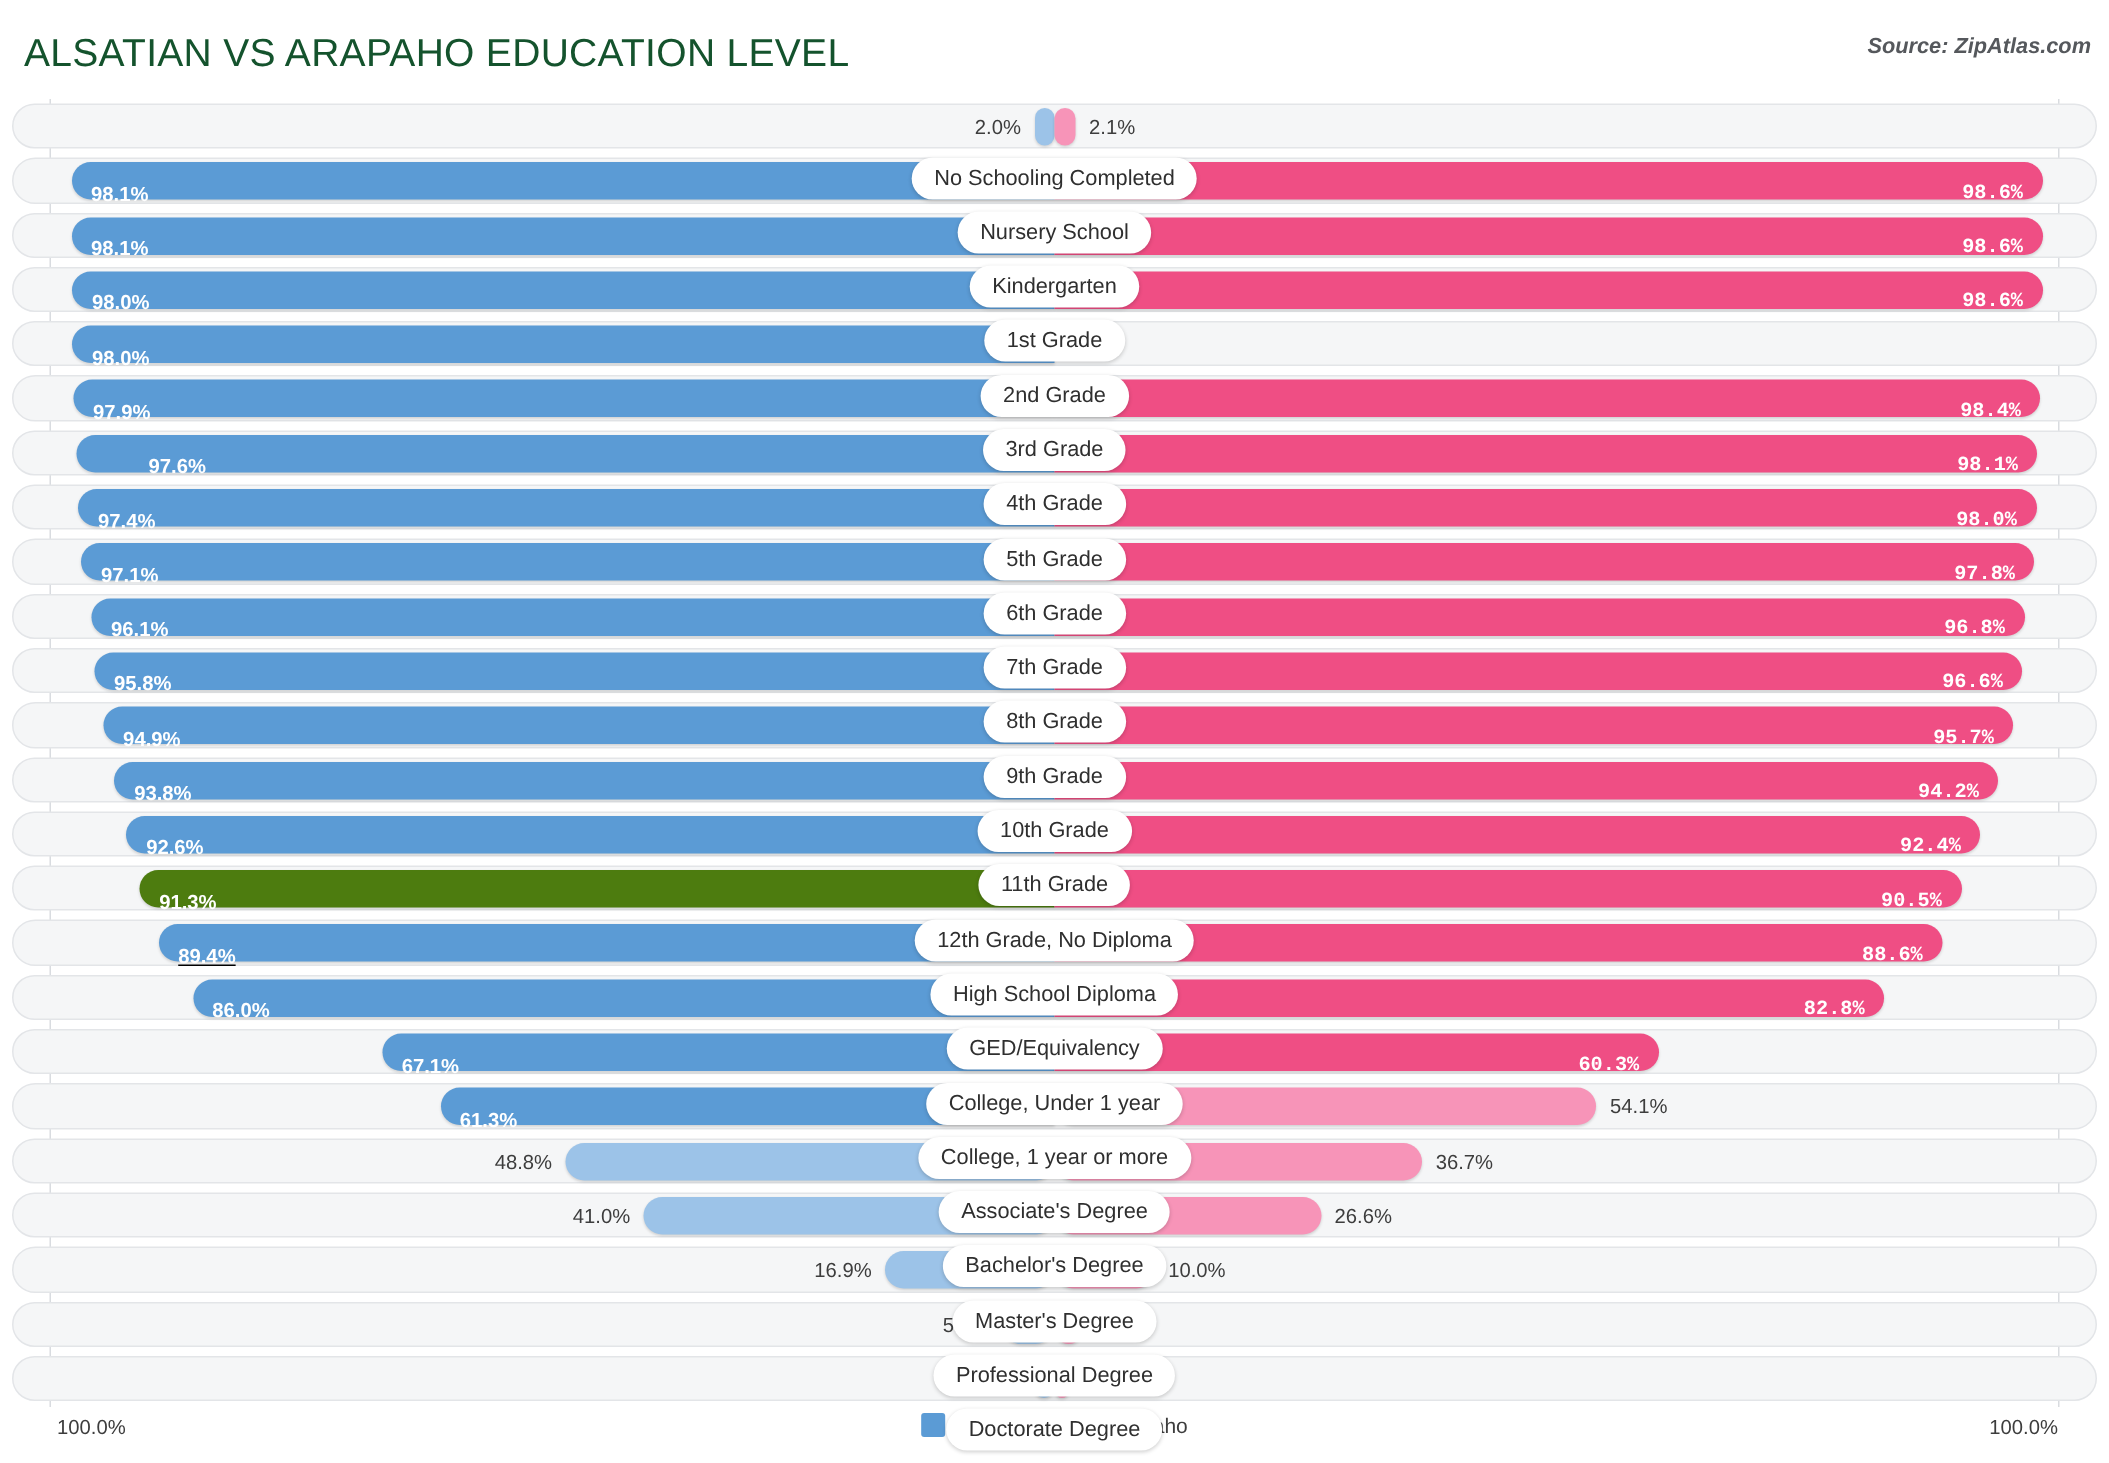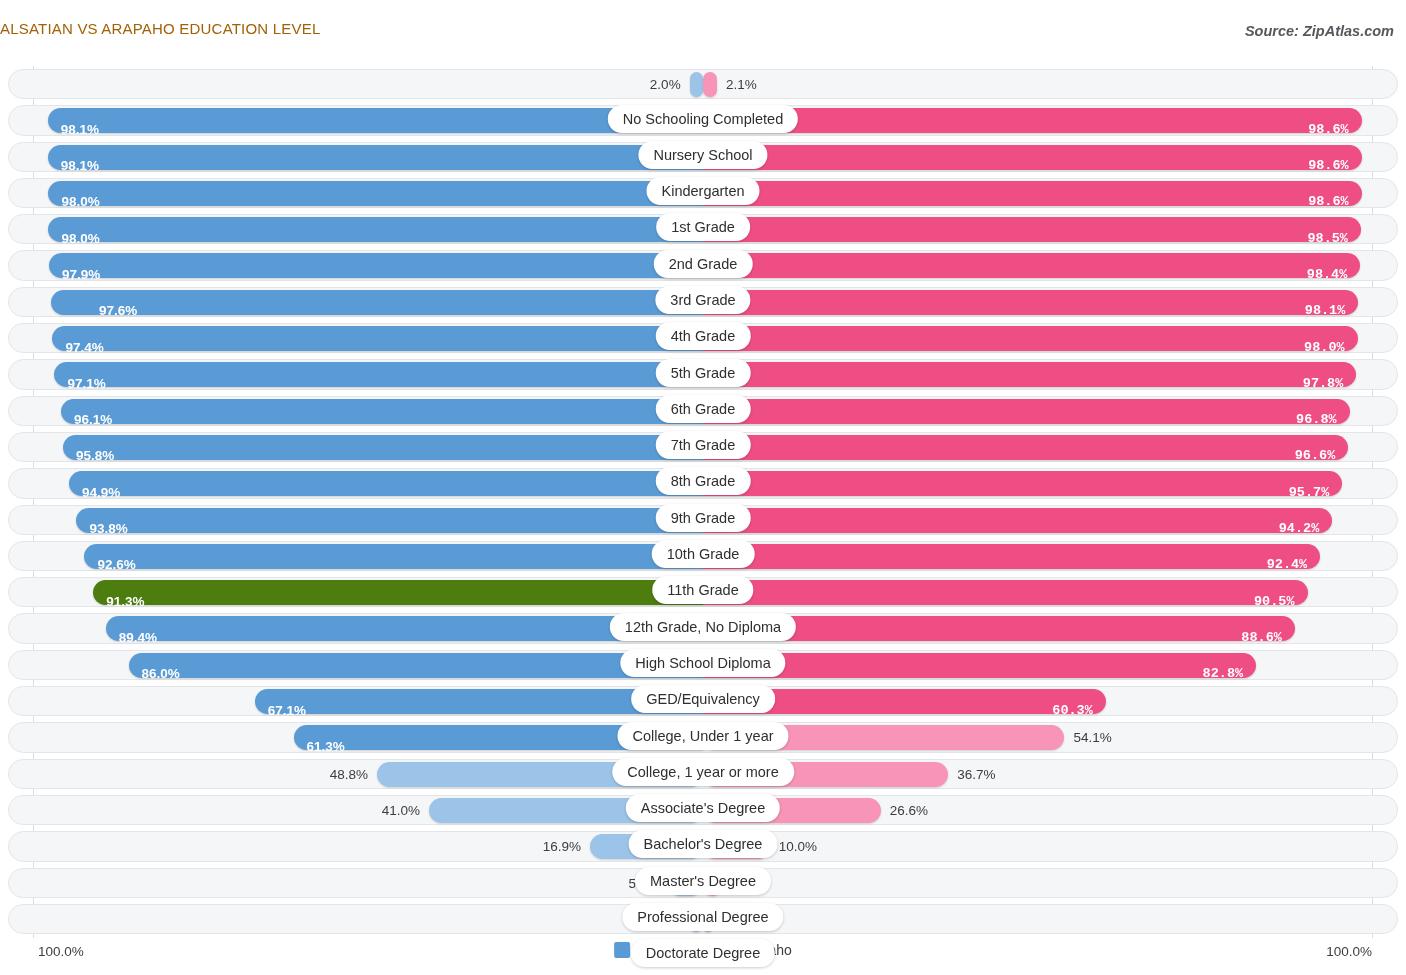--- a/index.html
+++ b/index.html
@@ -8,22 +8,22 @@
     background:#ffffff;
     font-family:"Liberation Sans", sans-serif;
     -webkit-font-smoothing:antialiased;
     overflow:hidden;
   }
   .chart-root{position:relative;width:1406px;height:975px;box-sizing:border-box;}
 
   
   .header{position:absolute;left:0;top:0;width:1406px;height:60px;}
   .chart-title{
-    position:absolute;left:0;top:20px;
-    font-size:15px;color:#a16207;letter-spacing:.2px;font-weight:400;
+    position:absolute;left:16px;top:20px;
+    font-size:26px;color:#14532d;letter-spacing:.2px;font-weight:400;
     white-space:nowrap;
   }
   .chart-source{
     position:absolute;right:12px;top:23px;
     font-size:14.5px;color:#55585c;font-style:italic;font-weight:bold;
     white-space:nowrap;
   }
 
   
   .plot{position:absolute;left:0;top:66px;width:1406px;height:872px;}
@@ -165,23 +165,20 @@
         <div class="bar bar-right" style="width: 658.648px; background: rgb(239, 78, 132);">
           <span class="bar-val inside">98.6%</span>
         </div>
         <div class="cat-pill">1st Grade</div>
       </div>
       <div class="row">
         <div class="track"></div>
         <div class="bar bar-left" style="width: 654.64px; background: rgb(91, 155, 213);">
           <span class="bar-val inside">98.0%</span>
         </div>
-        <div class="bar bar-right" style="width: 657.98px; background: rgb(239, 78, 132);">
-          <span class="bar-val inside">98.5%</span>
-        </div>
         <div class="cat-pill">2nd Grade</div>
       </div>
       <div class="row">
         <div class="track"></div>
         <div class="bar bar-left" style="width: 653.972px; background: rgb(91, 155, 213);">
           <span class="bar-val inside">97.9%</span>
         </div>
         <div class="bar bar-right" style="width: 657.312px; background: rgb(239, 78, 132);">
           <span class="bar-val inside">98.4%</span>
         </div>
@@ -272,21 +269,21 @@
         <div class="bar bar-left" style="width: 609.884px; background: #4d7c0f;">
           <span class="bar-val inside">91.3%</span>
         </div>
         <div class="bar bar-right" style="width: 604.54px; background: rgb(239, 78, 132);">
           <span class="bar-val inside">90.5%</span>
         </div>
         <div class="cat-pill">12th Grade, No Diploma</div>
       </div>
       <div class="row">
         <div class="track"></div>
-        <div class="bar bar-left" style="width: 597.192px; background: rgb(91, 155, 213);">
+        <div class="bar bar-left" style="width: 597.192px; background: rgb(91, 155, 213); text-decoration: underline;">
           <span class="bar-val inside">89.4%</span>
         </div>
         <div class="bar bar-right" style="width: 591.848px; background: rgb(239, 78, 132);">
           <span class="bar-val inside">88.6%</span>
         </div>
         <div class="cat-pill">High School Diploma</div>
       </div>
       <div class="row">
         <div class="track"></div>
         <div class="bar bar-left" style="width: 574.48px; background: rgb(91, 155, 213);">

